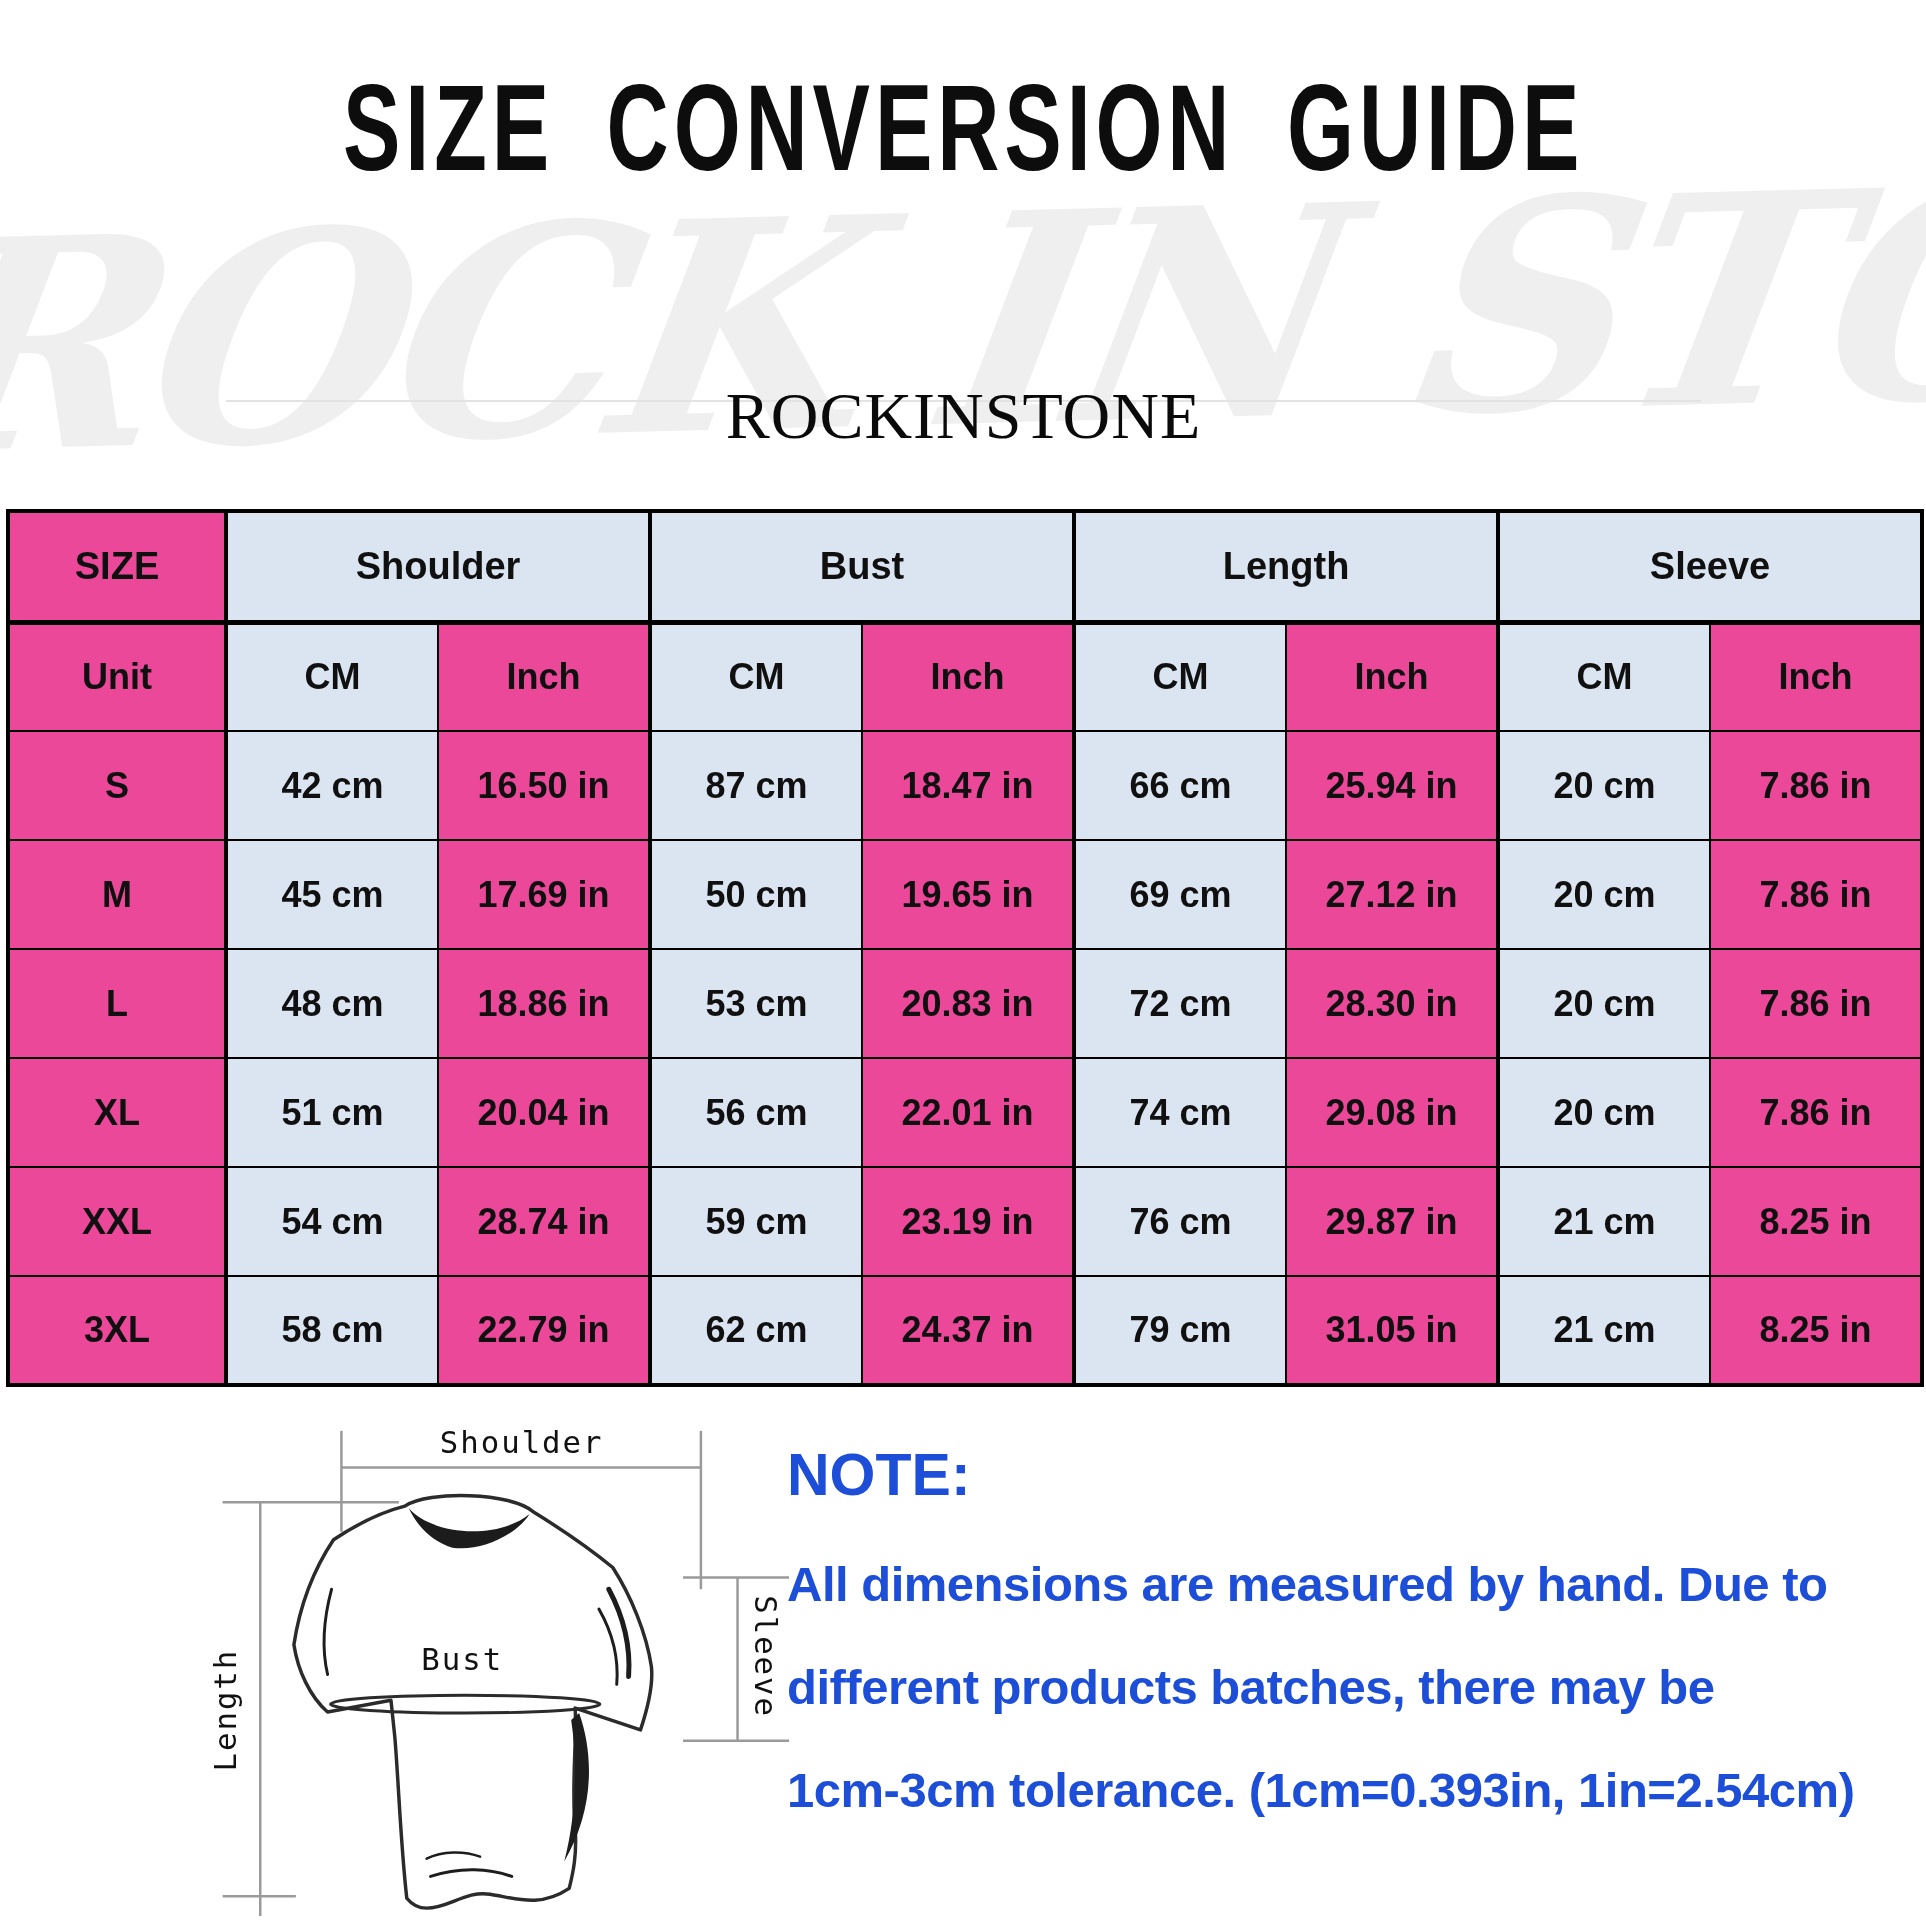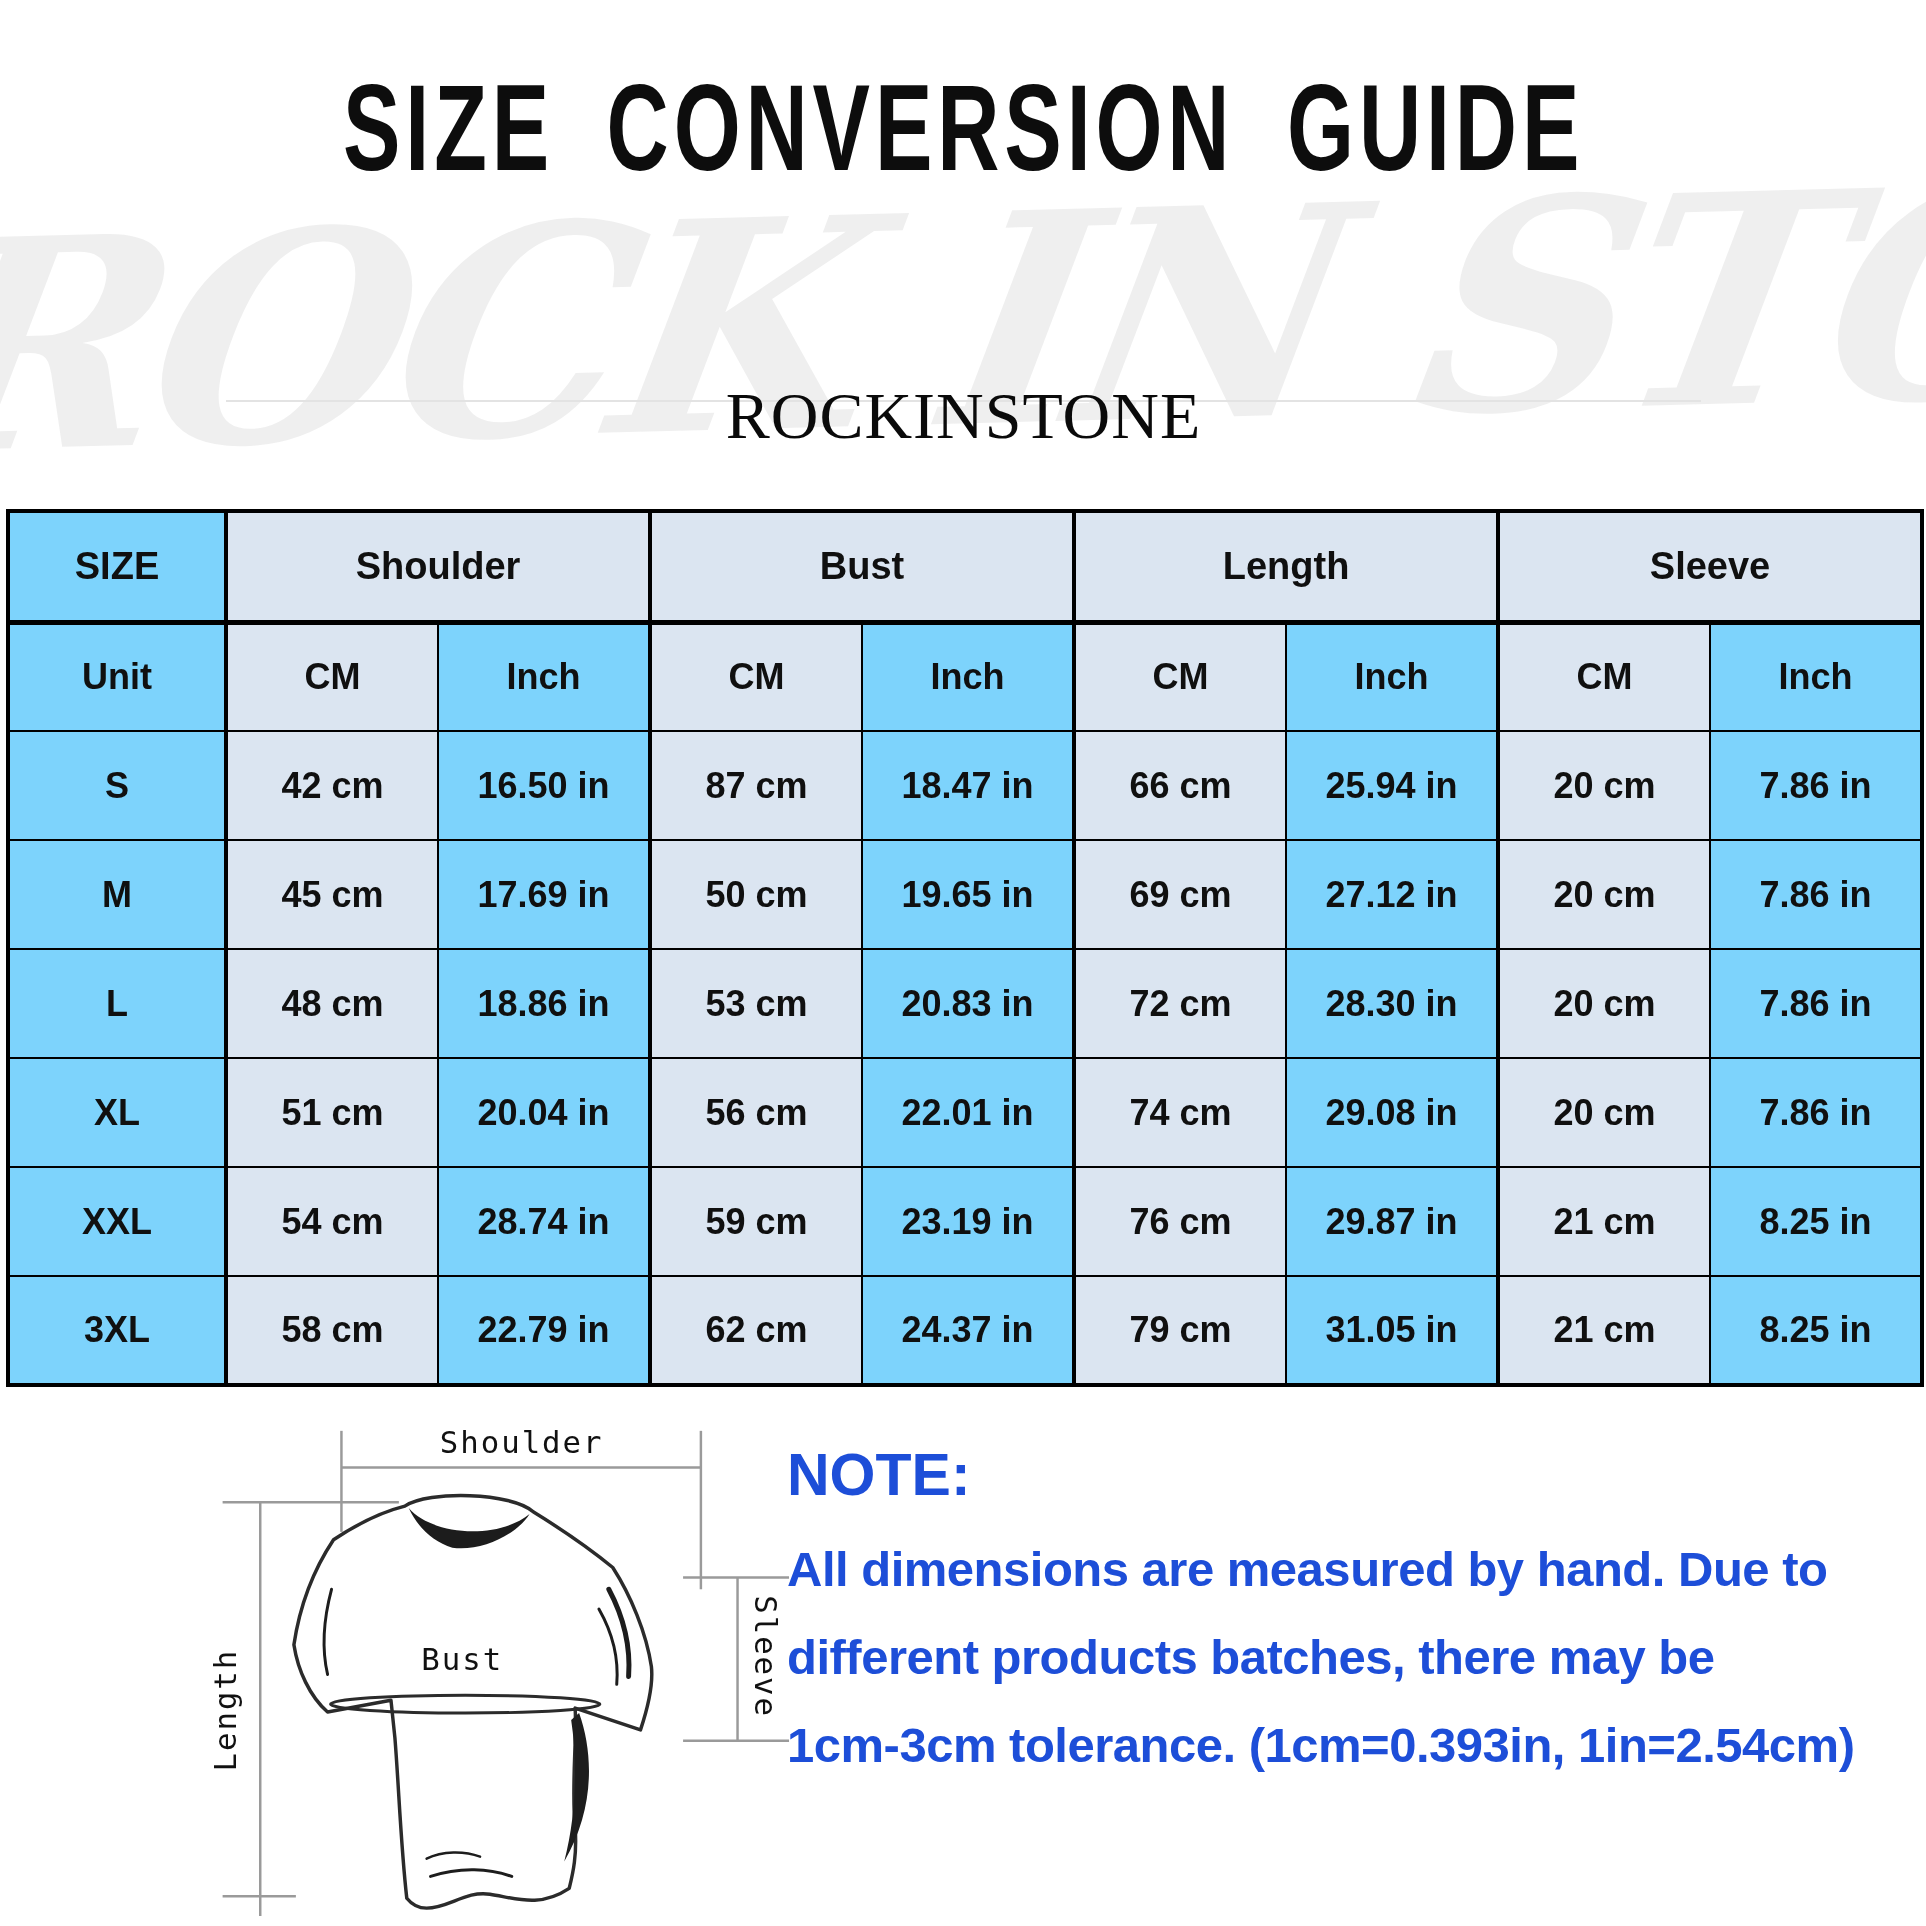--- a/index.html
+++ b/index.html
@@ -29,26 +29,26 @@
   
   table.size-table{position:absolute;top:509px;left:6px;width:1913px;border-collapse:collapse;
                    table-layout:fixed;border:4px solid #000;}
   .size-table td{border:2px solid #000;text-align:center;vertical-align:middle;
                  font-weight:700;font-size:36px;color:#101010;padding:0;}
   .size-table tr{height:109px;}
   .size-table tr.head-row{height:111px;}
   .size-table tr.head-row td{border-bottom-width:5px;font-size:38px;}
   .size-table td.gb{border-left-width:4px;}
   .blue{background:#dbe5f1;}
-  .white{background:#7dd3fc;}
+  .white{background:#ec4899;}
 
   
   .note{position:absolute;left:787px;top:1441px;width:1119px;font-weight:700;color:#1d4ed8;}
   .note-head{font-size:59px;letter-spacing:0;}
-  .note-line{font-size:49px;letter-spacing:-0.5px;margin-top:32px;white-space:nowrap;}
+  .note-line{font-size:49px;letter-spacing:-0.5px;margin-top:47px;white-space:nowrap;}
 
   
   svg.sketch{position:absolute;left:183px;top:1411px;}
   .mline{stroke:#9a9a9a;stroke-width:2.5;fill:none;}
   .shirt{stroke:#2b2b2b;stroke-width:3.5;fill:#ffffff;stroke-linecap:round;stroke-linejoin:round;}
   .fold{stroke:#1d1d1d;fill:none;stroke-linecap:round;}
   .dlabel{font-family:"DejaVu Sans Mono",monospace;font-size:31px;fill:#111;letter-spacing:2px;}
 </style>
 </head>
 <body>

